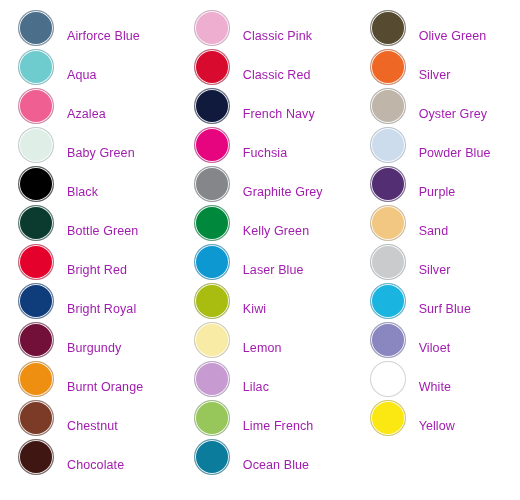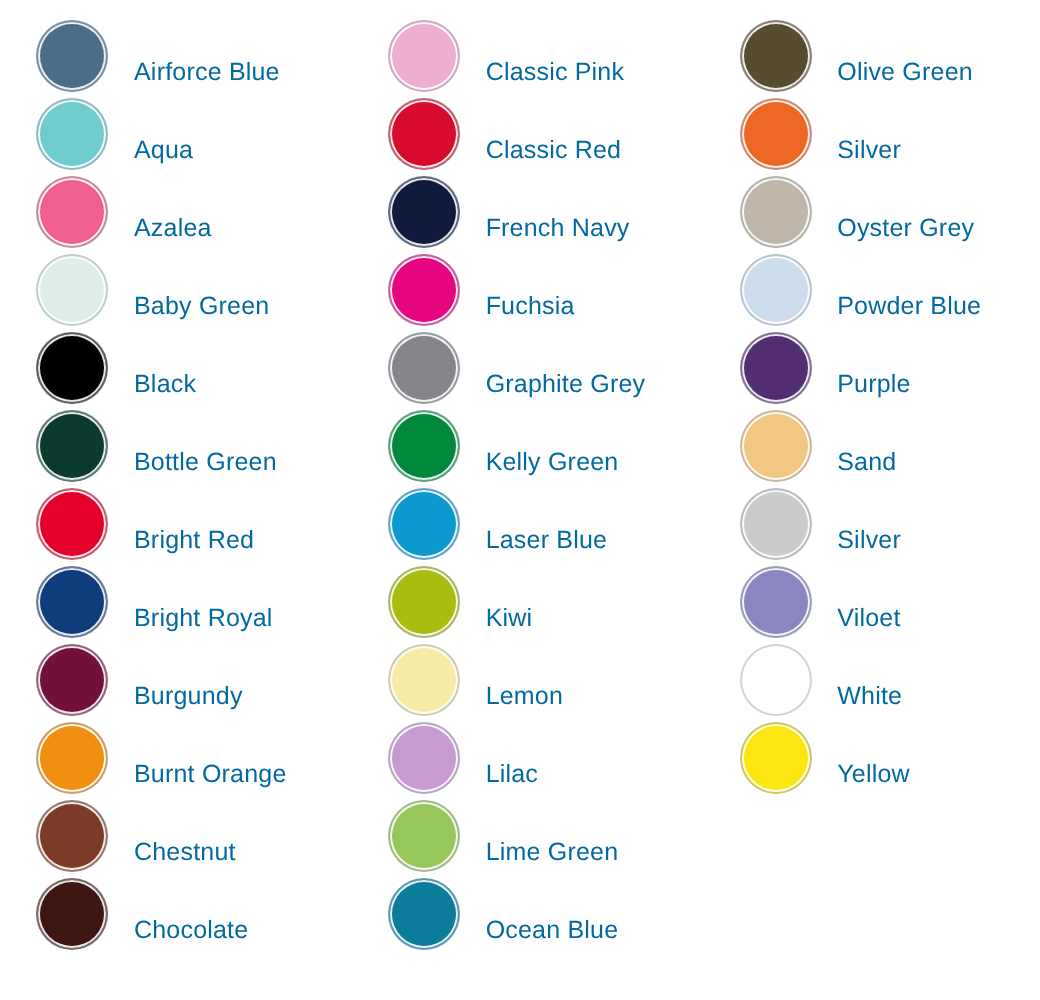--- a/index.html
+++ b/index.html
@@ -54,21 +54,21 @@
     border-radius: 50%;
     box-sizing: border-box;
     border: 1px solid rgba(170, 175, 180, 0.55);
     box-shadow: 0 0 0 1px rgba(255,255,255,0.9) inset;
   }
 
   .swatch-label {
     margin-left: 13px;
     font-size: 12.5px;
     line-height: 14px;
-    color: #0369a1;
+    color: #a21caf;
     white-space: nowrap;
     letter-spacing: 0.1px;
     margin-top: 16px;
   }
 </style>
 </head>
 <body>
 
 <div id="swatch-grid">
     <div class="swatch-column col-0">
@@ -203,21 +203,21 @@
       <div class="swatch-row">
         <div class="swatch-dot-wrap">
           <div class="swatch-dot" style="background-color: rgb(199, 155, 209);"></div>
         </div>
         <span class="swatch-label">Lilac</span>
       </div>
       <div class="swatch-row">
         <div class="swatch-dot-wrap">
           <div class="swatch-dot" style="background-color: rgb(151, 198, 91);"></div>
         </div>
-        <span class="swatch-label">Lime Green</span>
+        <span class="swatch-label">Lime French</span>
       </div>
       <div class="swatch-row">
         <div class="swatch-dot-wrap">
           <div class="swatch-dot" style="background-color: rgb(12, 124, 156);"></div>
         </div>
         <span class="swatch-label">Ocean Blue</span>
       </div>
     </div>
     <div class="swatch-column col-2">
       <div class="swatch-row">
@@ -257,20 +257,26 @@
         <span class="swatch-label">Sand</span>
       </div>
       <div class="swatch-row">
         <div class="swatch-dot-wrap">
           <div class="swatch-dot" style="background-color: rgb(201, 203, 205);"></div>
         </div>
         <span class="swatch-label">Silver</span>
       </div>
       <div class="swatch-row">
         <div class="swatch-dot-wrap">
+          <div class="swatch-dot" style="background-color: rgb(26, 180, 224);"></div>
+        </div>
+        <span class="swatch-label">Surf Blue</span>
+      </div>
+      <div class="swatch-row">
+        <div class="swatch-dot-wrap">
           <div class="swatch-dot" style="background-color: rgb(138, 134, 192);"></div>
         </div>
         <span class="swatch-label">Viloet</span>
       </div>
       <div class="swatch-row">
         <div class="swatch-dot-wrap">
           <div class="swatch-dot" style="background-color: rgb(255, 255, 255);"></div>
         </div>
         <span class="swatch-label">White</span>
       </div>

